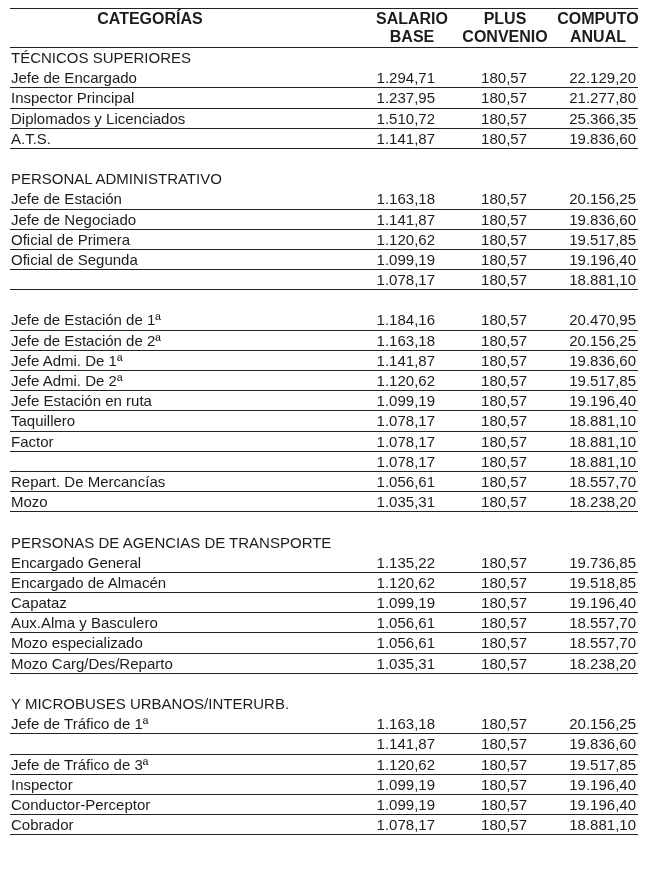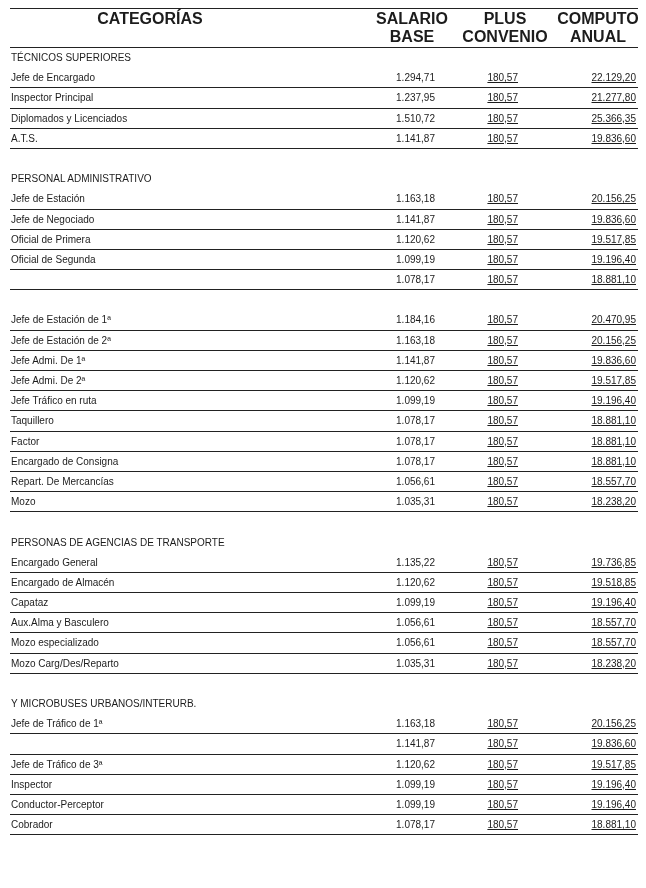--- a/index.html
+++ b/index.html
@@ -5,27 +5,27 @@
   html, body { margin: 0; padding: 0; background: #ffffff; }
   body { width: 646px; height: 888px; position: relative; overflow: hidden;
          font-family: "Liberation Sans", sans-serif; color: #1c1c1c; }
   .table { position: absolute; left: 10px; top: 8px; width: 628px; }
   .header { height: 38px; border-top: 1px solid #222; border-bottom: 1px solid #222; position: relative; }
   .hcell { position: absolute; top: 1px; font-weight: bold; font-size: 16px; line-height: 18px; text-align: center; }
   .hcat { left: 0; width: 280px; }
   .hsal { left: 352px; width: 100px; }
   .hplus { left: 445px; width: 100px; }
   .hcomp { left: 538px; width: 100px; }
-  .row { height: 20.2px; position: relative; font-size: 10px; line-height: 20px; }
+  .row { height: 20.2px; position: relative; font-size: 15px; line-height: 20px; }
   .row.item { border-bottom: 1px solid #222; box-sizing: border-box; }
   .row .cat { position: absolute; left: 1px; top: 0; white-space: nowrap; }
   .row .num { position: absolute; top: 0; text-align: right; width: 90px; }
   .row .sal { left: 335px; }
-  .row .plus { left: 418px; text-decoration: underline; }
-  .row .comp { left: 536px; text-decoration: underline; }
+  .row .plus { left: 427px; }
+  .row .comp { left: 536px; }
   .row.title .cat { letter-spacing: 0; }
 </style>
 </head>
 <body>
 
 <div class="table">
   <div class="header">
     <div class="hcell hcat"><span>CATEGORÍAS</span></div>
     <div class="hcell hsal">
         <div>SALARIO</div>
@@ -120,39 +120,38 @@
         <span class="num plus">180,57</span>
         <span class="num comp">19.836,60</span>
       </div>
       <div class="row item">
         <span class="cat">Jefe Admi. De 2ª</span>
         <span class="num sal">1.120,62</span>
         <span class="num plus">180,57</span>
         <span class="num comp">19.517,85</span>
       </div>
       <div class="row item">
-        <span class="cat">Jefe Tráfico en ruta</span>
+        <span class="cat">Jefe Estación en ruta</span>
         <span class="num sal">1.099,19</span>
         <span class="num plus">180,57</span>
         <span class="num comp">19.196,40</span>
       </div>
       <div class="row item">
         <span class="cat">Taquillero</span>
         <span class="num sal">1.078,17</span>
         <span class="num plus">180,57</span>
         <span class="num comp">18.881,10</span>
       </div>
       <div class="row item">
         <span class="cat">Factor</span>
         <span class="num sal">1.078,17</span>
         <span class="num plus">180,57</span>
         <span class="num comp">18.881,10</span>
       </div>
       <div class="row item">
-        <span class="cat">Encargado de Consigna</span>
         <span class="num sal">1.078,17</span>
         <span class="num plus">180,57</span>
         <span class="num comp">18.881,10</span>
       </div>
       <div class="row item">
         <span class="cat">Repart. De Mercancías</span>
         <span class="num sal">1.056,61</span>
         <span class="num plus">180,57</span>
         <span class="num comp">18.557,70</span>
       </div>

